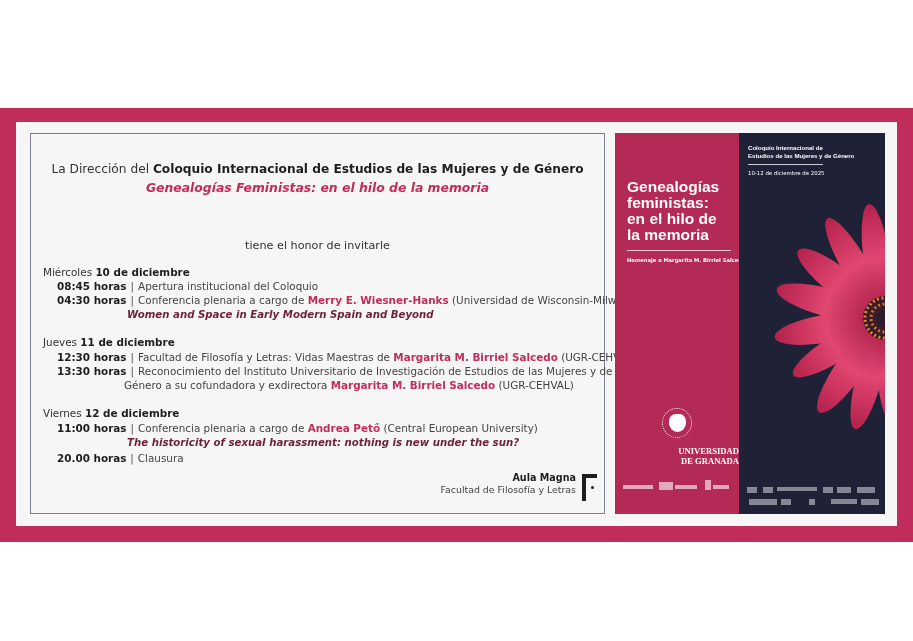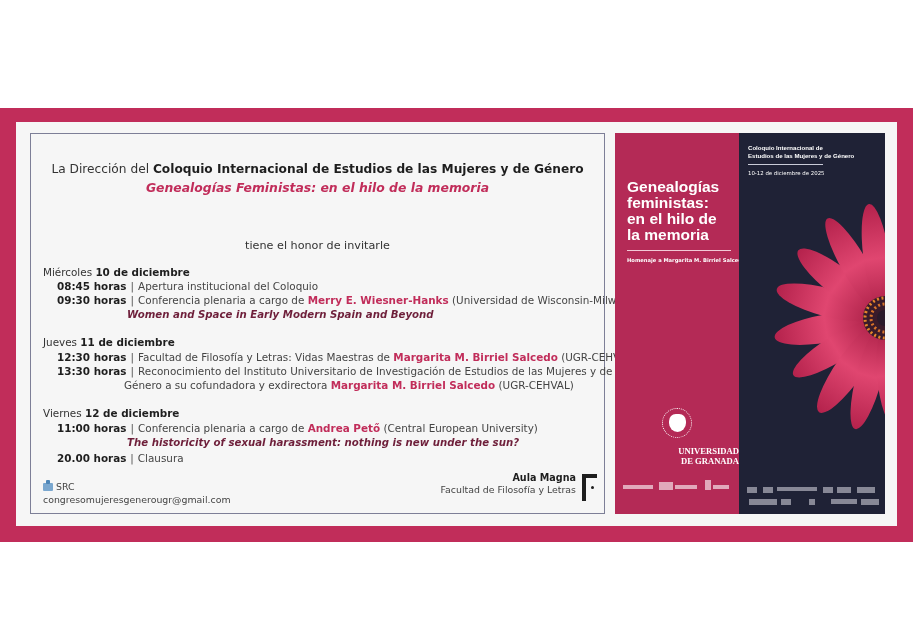--- a/index.html
+++ b/index.html
@@ -69,21 +69,21 @@
   <div class="head-line" style="top:82px; font-size:11.2px;margin-top:23px;">tiene el honor de invitarle</div>
 
   <div class="day" style="top:132px;">
     <span>Miércoles</span>
     <b>10 de diciembre</b>
   </div>
   <div class="row" style="top:146px;">
     <span class="t">08:45 horas</span><span class="sep">|</span><span>Apertura institucional del Coloquio</span>
   </div>
   <div class="row" style="top:160px;">
-    <span class="t">09:30 horas</span><span class="sep">|</span><span>Conferencia plenaria a cargo de</span>
+    <span class="t">04:30 horas</span><span class="sep">|</span><span>Conferencia plenaria a cargo de</span>
     <span class="pink">Merry E. Wiesner-Hanks</span>
     <span>(Universidad de Wisconsin-Milwaukee)</span>
   </div>
   <div class="talk" style="top:175px;">Women and Space in Early Modern Spain and Beyond</div>
 
   <div class="day" style="top:202px;">
     <span>Jueves</span>
     <b>11 de diciembre</b>
   </div>
   <div class="row" style="top:217px;">
@@ -107,24 +107,20 @@
   <div class="row" style="top:288px;">
     <span class="t">11:00 horas</span><span class="sep">|</span><span>Conferencia plenaria a cargo de</span>
     <span class="pink">Andrea Pető</span>
     <span>(Central European University)</span>
   </div>
   <div class="talk" style="top:303px;">The historicity of sexual harassment: nothing is new under the sun?</div>
   <div class="row" style="top:318px;">
     <span class="t">20.00 horas</span><span class="sep">|</span><span>Clausura</span>
   </div>
 
-  <div class="contact">
-    <div><span class="mail-icon"></span><span>SRC</span></div>
-    <div>congresomujeresgenerougr@gmail.com</div>
-  </div>
 
   <div class="venue">
     <div><b>Aula Magna</b></div>
     <div>Facultad de Filosofía y Letras</div>
   </div>
   <div class="venue-logo">
     <div class="v"></div>
       <div class="h"></div>
       <div class="d"></div>
   </div>

